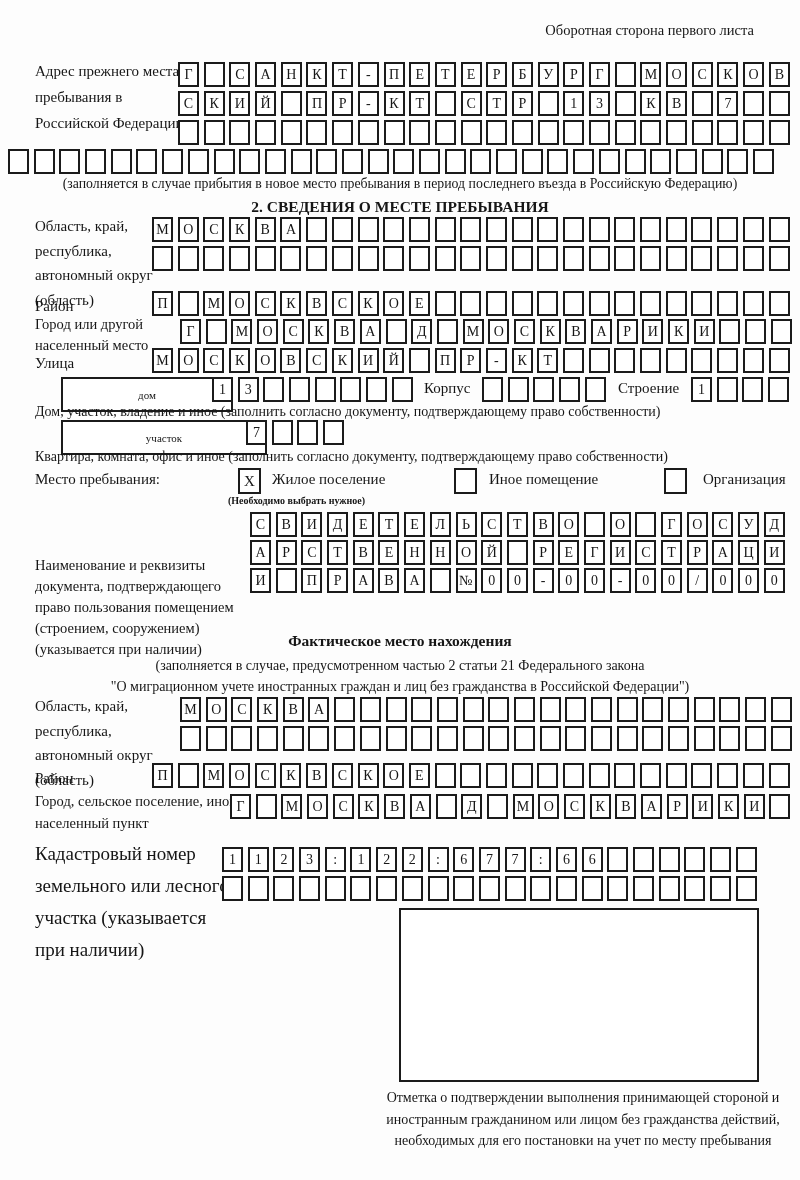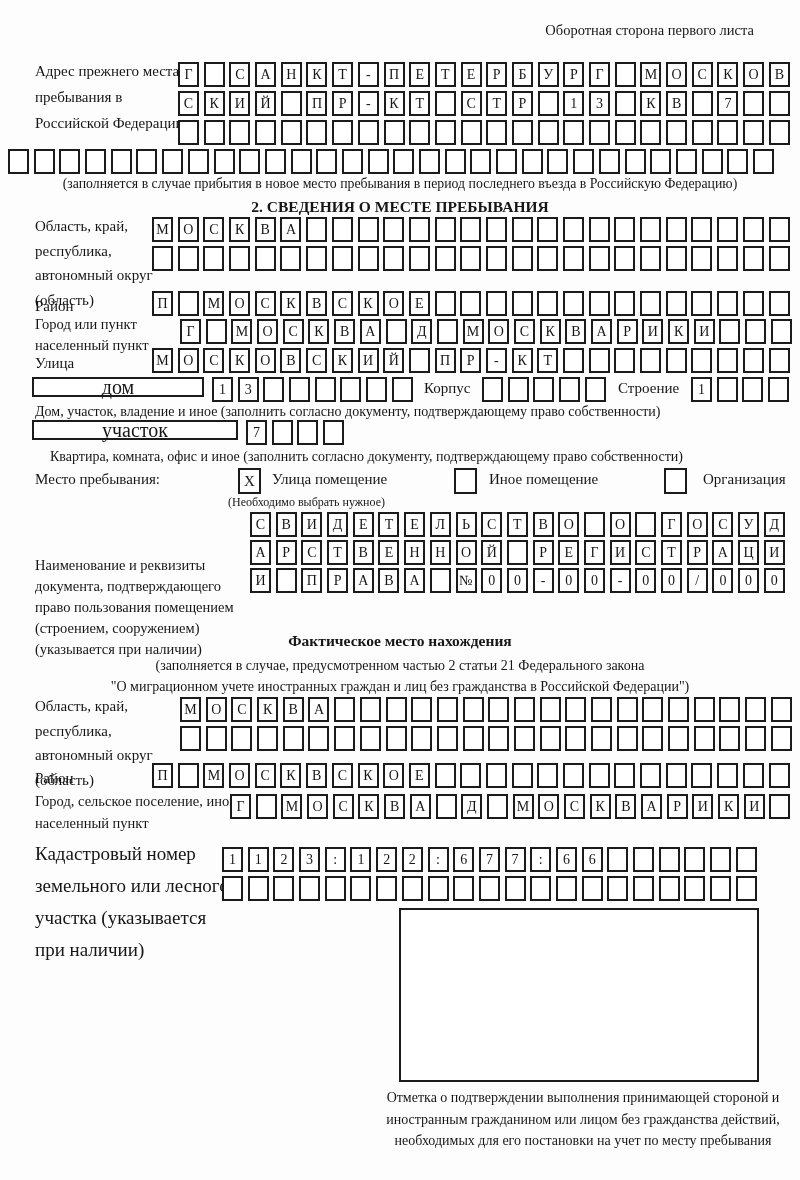--- a/index.html
+++ b/index.html
@@ -17,24 +17,25 @@
   .center{left:0;width:800px;text-align:center;}
   .heading{position:absolute;left:0;width:800px;text-align:center;font-weight:bold;font-size:15.5px;}
   .boxrow{position:absolute;display:flex;gap:4.7px;}
   .cell{
     width:21px;height:25px;box-sizing:border-box;
     border:2px solid #1b1b1b;background:#fff;
     display:flex;align-items:center;justify-content:center;
     font-size:14px;line-height:1;flex:0 0 auto;
   }
   .labelbox{
-    position:absolute;box-sizing:border-box;height:20px;
+    position:absolute;box-sizing:border-box;height:35px;
     border:2px solid #1b1b1b;background:#fff;
     display:flex;align-items:center;justify-content:center;
-    font-size:20px;
+    font-size:11px;
+    margin-left:29px;
   }
   .chk{
     position:absolute;width:23px;height:26px;box-sizing:border-box;
     border:2px solid #1b1b1b;background:#fff;
     display:flex;align-items:center;justify-content:center;
     font-size:15px;
   }
   .bigbox{
     position:absolute;left:399px;top:908px;width:360px;height:174px;
     box-sizing:border-box;border:2.5px solid #1b1b1b;background:#fff;
@@ -242,21 +243,21 @@
     <span class="cell"></span>
     <span class="cell"></span>
     <span class="cell"></span>
     <span class="cell"></span>
     <span class="cell"></span>
     <span class="cell"></span>
     <span class="cell"></span>
     <span class="cell"></span>
   </div>
 
-<div class="lbl" style="left:35px;top:314px;width:155px;line-height:21px;font-size:14.5px;">Город или пункт населенный пункт</div>
+<div class="lbl" style="left:35px;top:314px;width:155px;line-height:21px;font-size:14.5px;">Город или другой населенный место</div>
 <div class="boxrow" style="left:180px;top:319px;">
     <span class="cell">Г</span>
     <span class="cell"></span>
     <span class="cell">М</span>
     <span class="cell">О</span>
     <span class="cell">С</span>
     <span class="cell">К</span>
     <span class="cell">В</span>
     <span class="cell">А</span>
     <span class="cell"></span>
@@ -334,30 +335,30 @@
   </div>
 <div class="note" style="left:35px;top:404px;font-size:14px;text-align:right;">Дом, участок, владение и иное (заполнить согласно документу, подтверждающему право собственности)</div>
 
 <div class="labelbox" style="left:32px;top:420px;width:206px;">участок</div>
 <div class="boxrow" style="left:246px;top:420px;">
     <span class="cell">7</span>
     <span class="cell"></span>
     <span class="cell"></span>
     <span class="cell"></span>
   </div>
-<div class="note" style="left:35px;top:449px;font-size:14px;margin-left:15px;">Квартира, комната, офис и иное (заполнить согласно документу, подтверждающему право собственности)</div>
+<div class="note" style="left:35px;top:449px;font-size:14px;">Квартира, комната, офис и иное (заполнить согласно документу, подтверждающему право собственности)</div>
 
 <div class="abs" style="left:35px;top:471px;font-size:15px;">Место пребывания:</div>
 <div class="chk" style="left:238px;top:468px;">X</div>
-<div class="abs" style="left:272px;top:471px;font-size:15px;">Улица помещение</div>
+<div class="abs" style="left:272px;top:471px;font-size:15px;">Жилое поселение</div>
 <div class="chk" style="left:454px;top:468px;"></div>
 <div class="abs" style="left:489px;top:471px;font-size:15px;">Иное помещение</div>
 <div class="chk" style="left:664px;top:468px;"></div>
 <div class="abs" style="left:703px;top:471px;font-size:15px;">Организация</div>
-<div class="note" style="left:228px;top:495px;font-size:12px;">(Необходимо выбрать нужное)</div>
+<div class="note" style="left:228px;top:495px;font-size:10px;font-weight:bold;">(Необходимо выбрать нужное)</div>
 
 <div class="lbl" style="left:35px;top:512px;width:215px;line-height:21px;font-size:14.5px;margin-top:43px;">Наименование и реквизиты документа, подтверждающего право пользования помещением (строением, сооружением) (указывается при наличии)</div>
 <div class="boxrow" style="left:250px;top:512px;">
     <span class="cell">С</span>
     <span class="cell">В</span>
     <span class="cell">И</span>
     <span class="cell">Д</span>
     <span class="cell">Е</span>
     <span class="cell">Т</span>
     <span class="cell">Е</span>

